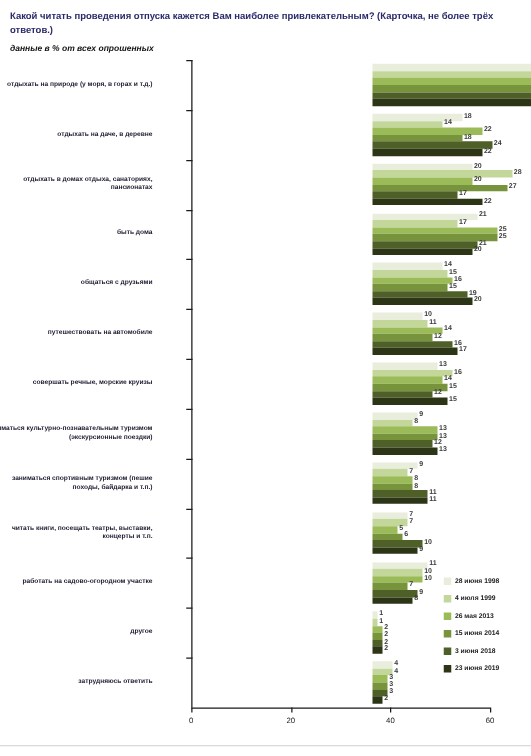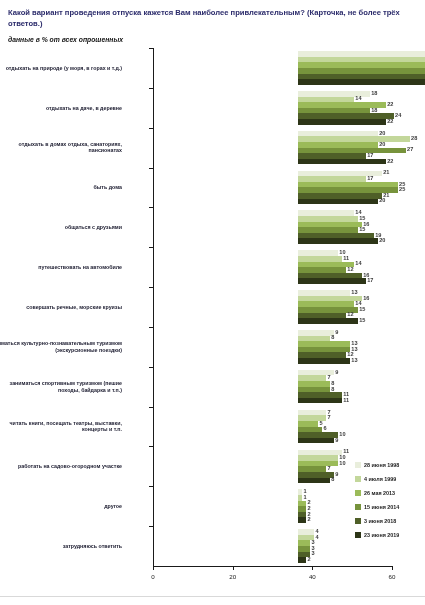--- a/index.html
+++ b/index.html
@@ -66,21 +66,21 @@
   .leg-sw { width:6px; height:6px; margin-right:3px; flex:none; }
   .leg-tx { white-space:nowrap; font-weight:bold; }
   #footer-rule {
     position:absolute; left:0; top:596px; width:425px; height:1px;
     background:#d9d9d9;
   }
 </style>
 </head>
 <body>
 
-<div id="title">Какой вариант проведения отпуска кажется Вам наиболее привлекательным? (Карточка, не более трёх ответов.)</div>
+<div id="title">Какой читать проведения отпуска кажется Вам наиболее привлекательным? (Карточка, не более трёх ответов.)</div>
 <div id="subtitle">данные в % от всех опрошенных</div>
 
 <div id="plot">
   <div class="grid-area" id="bars-area">
       <div class="group" style="top: 0px; height: 39.8462px;">
         <div class="cat-label" style="top: 19.9231px; transform: translateY(-50%);">отдыхать на природе (у моря, в горах и т.д.)</div>
         <div class="bar-row" style="top: 3.12308px; width: 239px;">
           <div class="bar" style="width: 147.383px; background: rgb(233, 238, 220);"></div>
         </div>
         <div class="bar-row" style="top: 8.72308px; width: 239px;">

